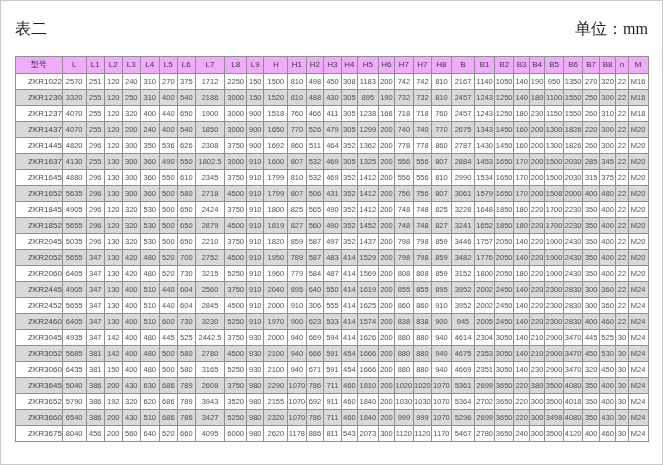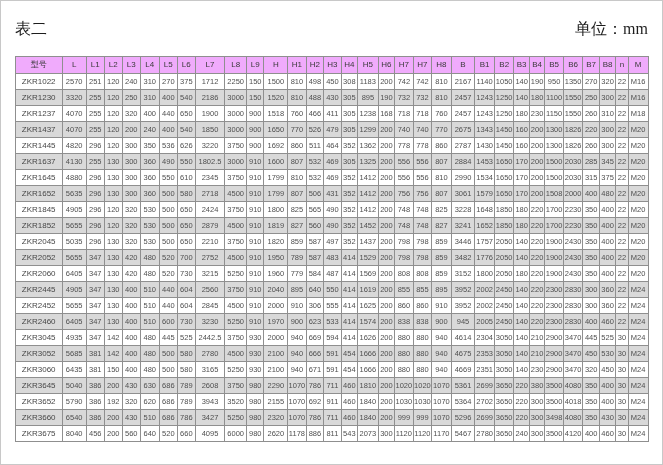--- a/index.html
+++ b/index.html
@@ -28,21 +28,21 @@
     text-align:center;vertical-align:middle;
     padding:0;height:15px;line-height:15px;
     overflow:hidden;white-space:nowrap;
     font-size:7.5px;color:#4f4f4f;
   }
   table.dims th{
     background:#f0abfc;font-weight:normal;
     font-size:8px;color:#3a3a3a;height:16px;line-height:16px;
   }
   table.dims tr.stripe td{background:#d9d9d9;}
-  table.dims td.model{font-size:8px;color:#474747;}
+  table.dims td.model{font-size:8px;color:#474747;text-align:right;}
 </style>
 </head>
 <body>
 
 <div class="page">
   <div class="meta">
     <span>表二</span>
     <span>单位：mm</span>
   </div>
   <table class="dims">
@@ -255,21 +255,21 @@
         </tr>
         <tr>
           <td class="model">ZKR1445</td>
           <td>4820</td>
           <td>296</td>
           <td>120</td>
           <td>300</td>
           <td>350</td>
           <td>536</td>
           <td>626</td>
-          <td>3220</td>
+          <td>2308</td>
           <td>3750</td>
           <td>900</td>
           <td>1692</td>
           <td>860</td>
           <td>511</td>
           <td>464</td>
           <td>352</td>
           <td>1362</td>
           <td>200</td>
           <td>778</td>

